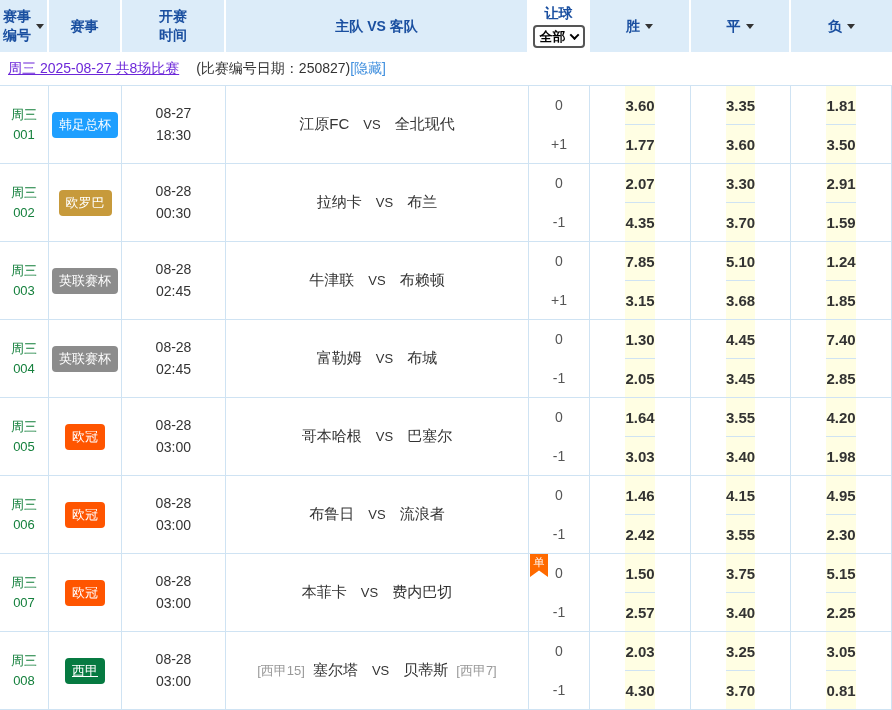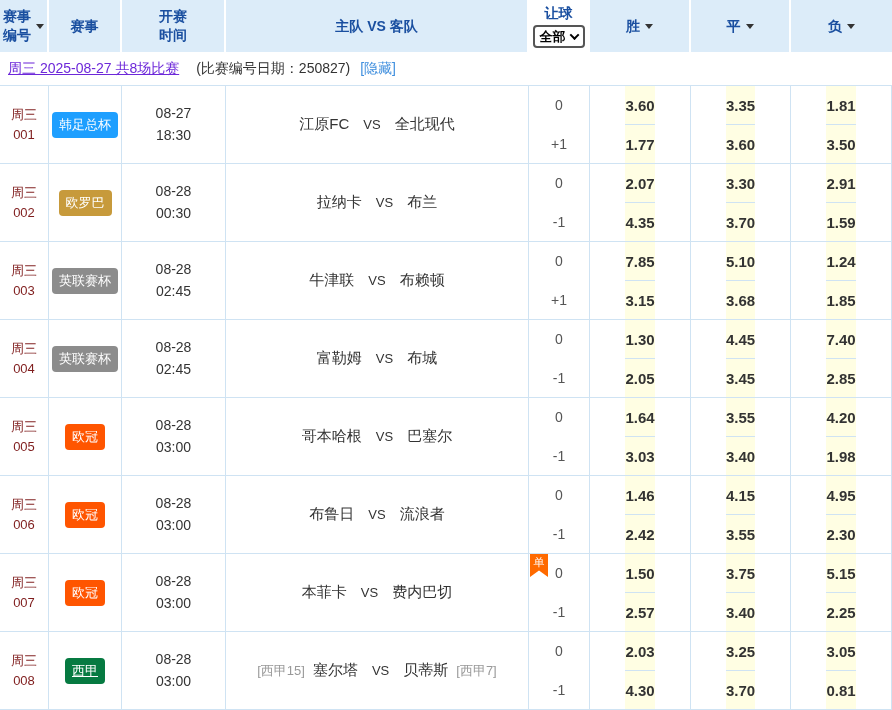--- a/index.html
+++ b/index.html
@@ -36,26 +36,26 @@
   .chev { width:7px;height:7px;border-right:2px solid #000;border-bottom:2px solid #000;
           transform:rotate(45deg) translate(-1px,-1px); display:inline-block; }
 
   
   .subheader {
     height:34px; display:flex; align-items:center; padding-left:8px;
     font-size:14px; border-bottom:1px solid #CFE3F3; background:#fff;
   }
   .sub-date { color:#6d28d9;text-decoration:underline; }
   .sub-id { color:#333; margin-left:17px; }
-  .sub-hide { color:#3E8EDE; margin-left:10px; text-decoration:none; cursor:pointer; }
+  .sub-hide { color:#3E8EDE; margin-left:0; text-decoration:none; cursor:pointer; }
 
   
   .match-row { display:flex; height:78px; border-bottom:1px solid #CFE3F3; }
   .cell { border-right:1px solid #CFE3F3; display:flex; align-items:center; justify-content:center; }
-  .mc-num { flex-direction:column; font-size:13px; color:#7f1d1d; line-height:1.5; }
+  .mc-num { flex-direction:column; font-size:13px; color:#15803d; line-height:1.5; }
   .badge {
     color:#fff; font-size:13px; padding:4px 7px; border-radius:4px; white-space:nowrap;
   }
   .mc-time { flex-direction:column; font-size:14px; color:#333; line-height:1.55; }
   .mc-teams { font-size:15px; color:#333; gap:14px; }
   .mc-teams .vs { font-size:13px; }
   .mc-teams .tag { font-size:13px; color:#999; margin:15px -6px; }
   .mc-handicap { flex-direction:column; position:relative; }
   .h-half { flex:1; width:100%; display:flex; align-items:center; justify-content:center;
             font-size:14px; color:#555; }

